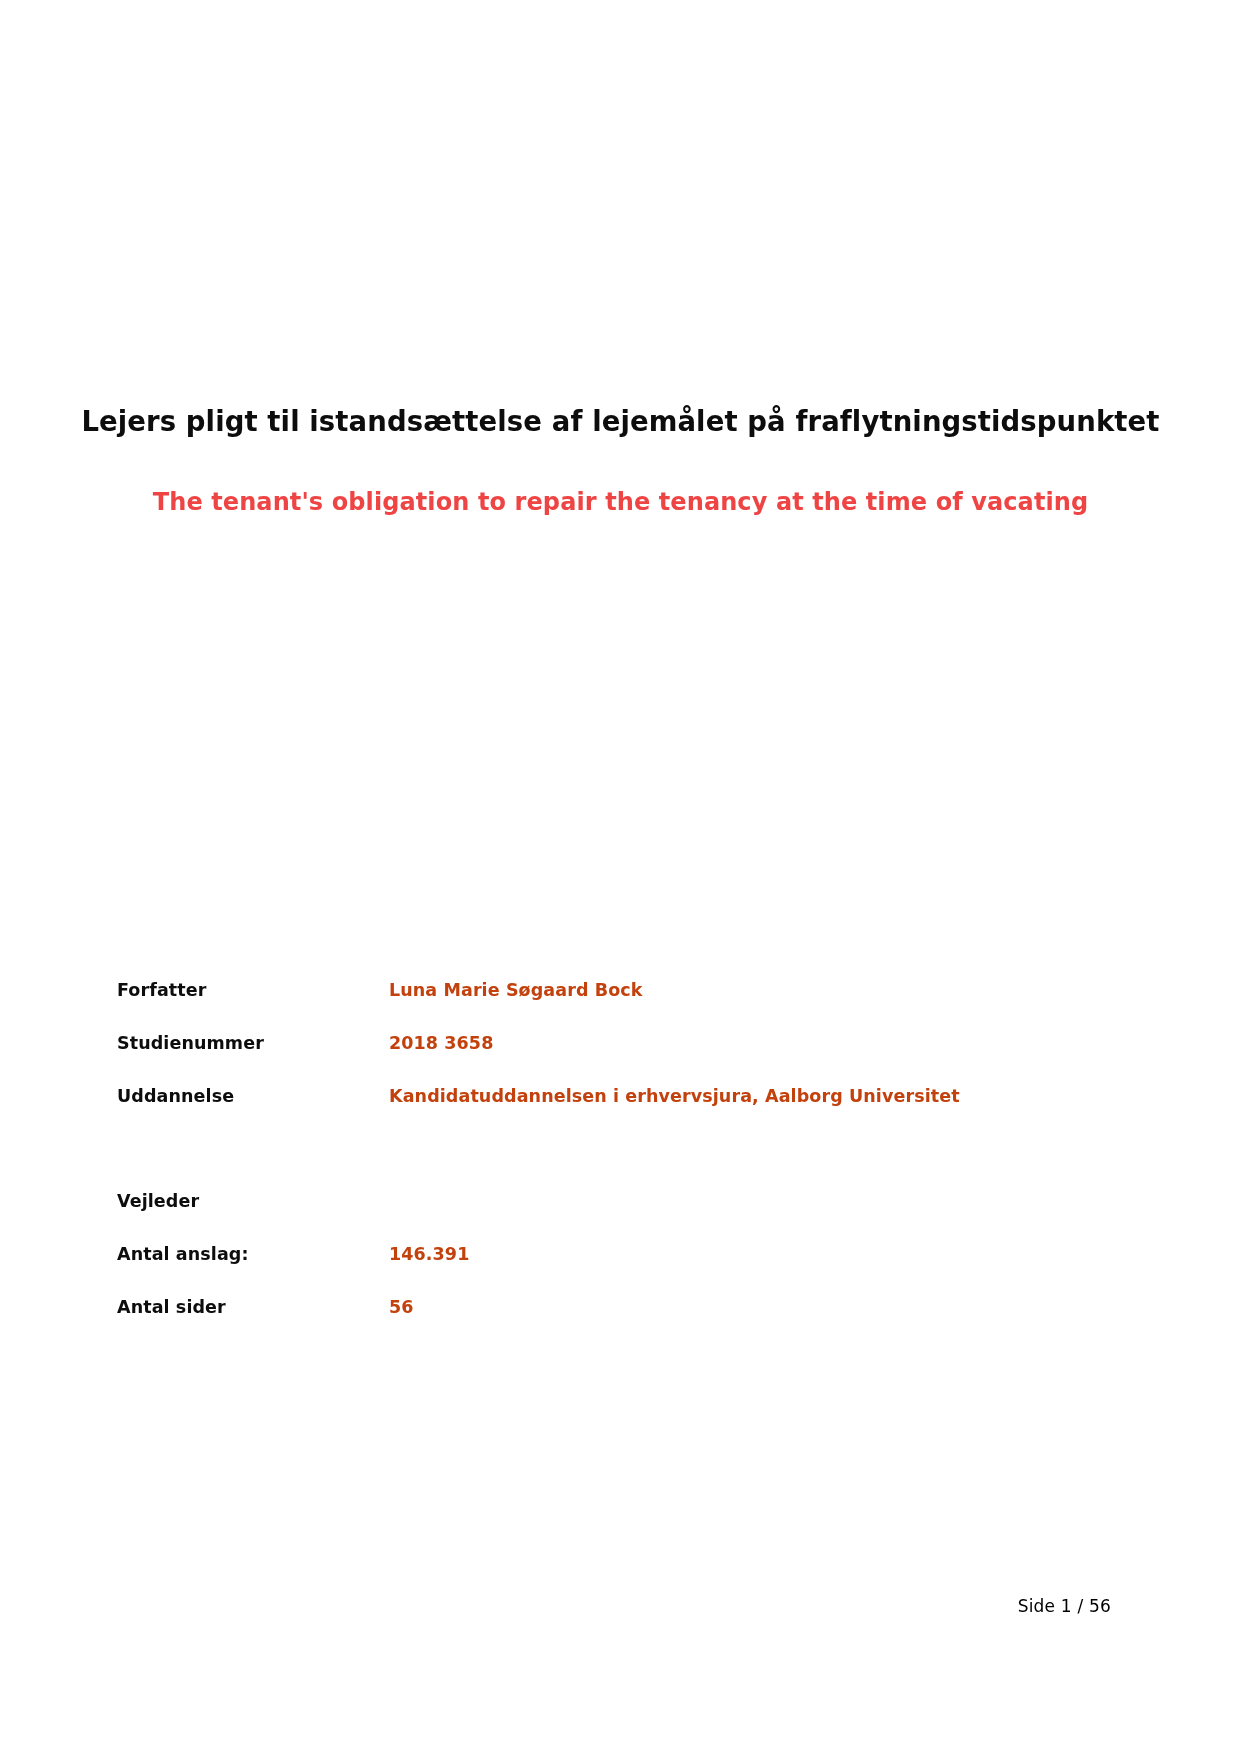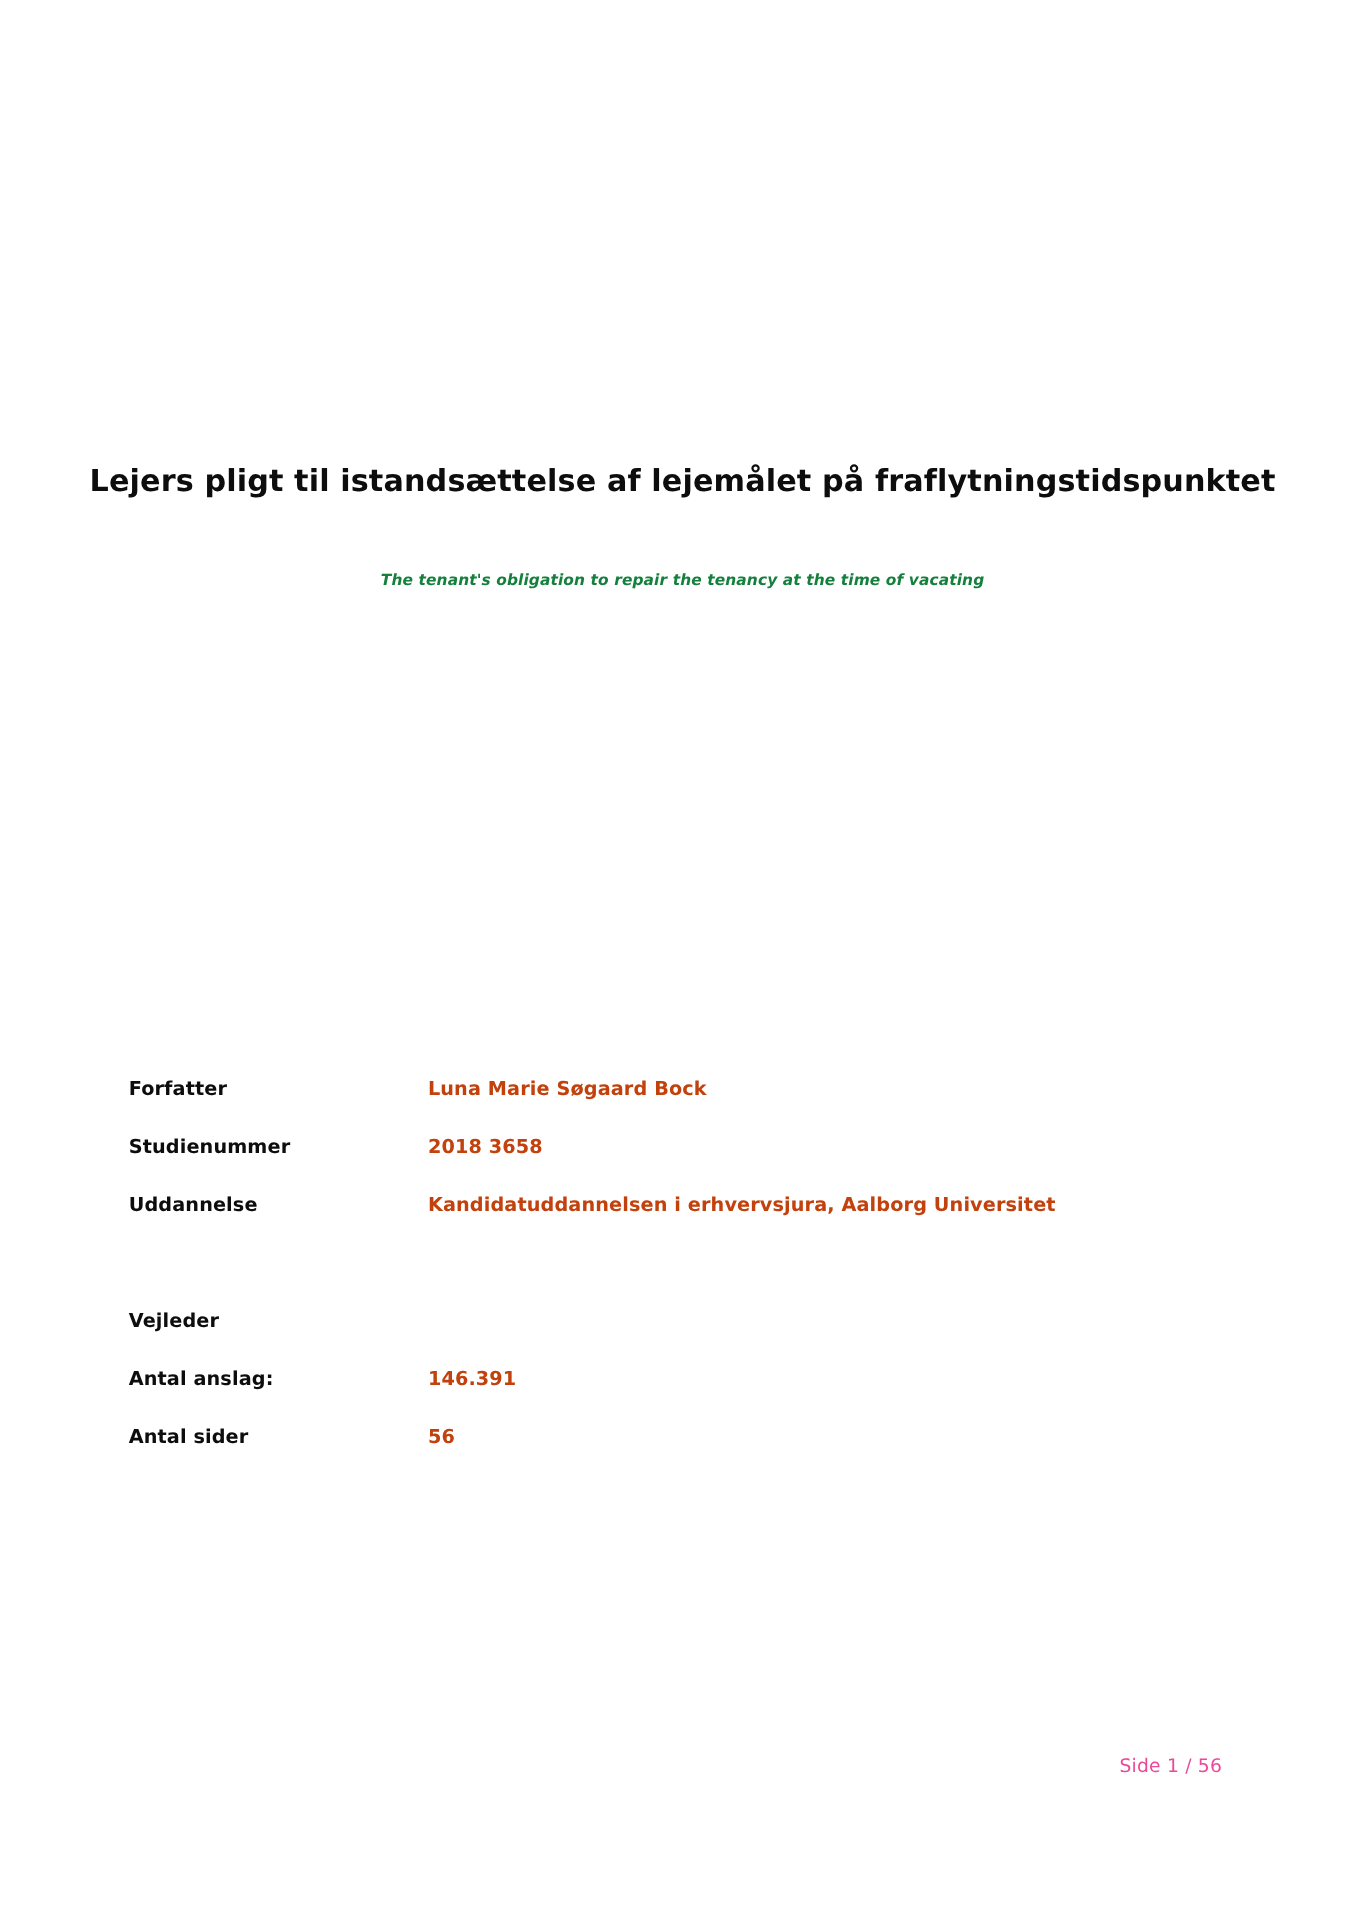--- a/index.html
+++ b/index.html
@@ -32,30 +32,29 @@
     top: 404px;
     text-align: center;
   }
 
   .doc-title {
     font-size: 27.5px;
     font-weight: 700;
     letter-spacing: 0.1px;
     line-height: 1.3;
     color: #0d0d0d;
-    margin: 16px;
+    margin: 0;
   }
 
   .doc-subtitle {
     margin: 0;
     padding-top: 48px;
-    font-size: 14px;
+    font-size: 24px;
     font-weight: 700;
-    font-style: italic;
-    color: #15803d;
+    color: #ef4444;
     letter-spacing: 0.1px;
   }
 
   
   .meta-block {
     position: absolute;
     left: 117px;
     top: 980px;
     width: 950px;
   }
@@ -89,21 +88,21 @@
     color: #c2410c;
     letter-spacing: 0.1px;
   }
 
   
   .footer {
     position: absolute;
     right: 130px;
     bottom: 138px;
     font-size: 17px;
-    color: #ec4899;
+    color: #000000;
     font-weight: 400;
     letter-spacing: 0.2px;
   }
 </style>
 </head>
 <body>
 
 <div class="page">
 
   <div class="title-block">

